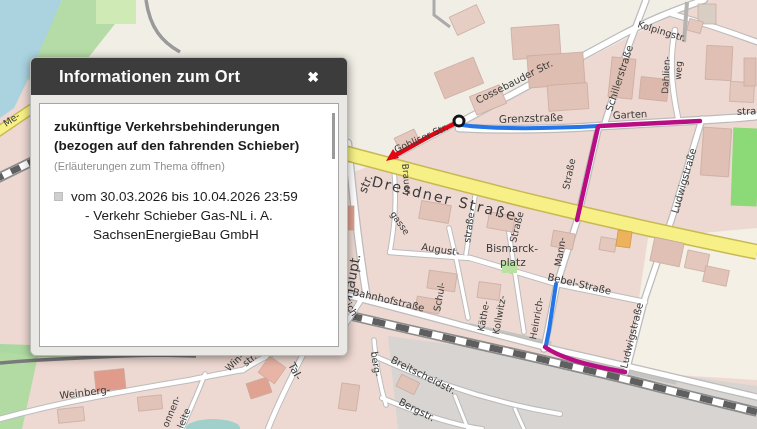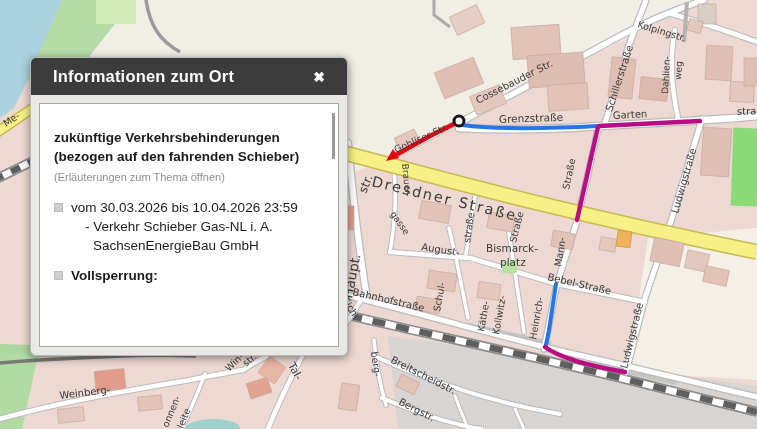--- a/index.html
+++ b/index.html
@@ -4,26 +4,26 @@
 <style>
   html,body{margin:0;padding:0;background:#888;}
   .stage{position:relative;width:757px;height:429px;overflow:hidden;background:#f1eee8;
          font-family:"Liberation Sans",sans-serif;}
   .stage svg{position:absolute;left:0;top:0;}
   svg text{font-family:"DejaVu Sans","Liberation Sans",sans-serif;fill:#3b3b3b;}
   
   .popup{position:absolute;left:30px;top:57px;width:316px;height:297px;border-radius:6px;
          box-shadow:0 2px 10px rgba(0,0,0,.45);border:1px solid #b9b9b9;background:#e9e8e5;z-index:5;}
   .popup-header{height:37px;background:#3c3c3c;border-radius:5px 5px 0 0;display:flex;
-                align-items:center;justify-content:space-between;padding:0 22px;}
+                align-items:center;justify-content:space-between;padding:0 28px;}
   .popup-title{color:#fbfbfb;font-size:16.5px;font-weight:bold;letter-spacing:.2px;}
   .popup-close{color:#ffffff;font-size:14px;font-weight:bold;cursor:pointer;line-height:1;}
   .popup-body{position:absolute;left:0;right:0;top:37px;bottom:0;padding:8px;}
   .popup-content{position:relative;background:#fff;border:1px solid #a6a6a6;height:100%;
-                 box-sizing:border-box;padding:24px 14px 0 14px;color:#1c1c1c;font-size:13.5px;line-height:19px;overflow:hidden;}
+                 box-sizing:border-box;padding:13px 14px 0 14px;color:#1c1c1c;font-size:13.5px;line-height:19px;overflow:hidden;}
   .popup-content p{margin:0;}
   .b{font-weight:bold;}
   .hint{font-size:11px;color:#8f8f8f;margin-top:2px !important;cursor:pointer;}
   .item{display:flex;margin-top:11px;}
   .sq{flex:0 0 auto;width:7px;height:7px;background:#cfcfcf;border:1px solid #bdbdbd;margin:5px 8px 0 0;}
   .itxt{flex:1;}
   .detail1{padding-left:14px;}
   .detail2{padding-left:22px;}
   .vthumb{position:absolute;right:3px;top:9px;width:3px;height:46px;background:#9a9a9a;cursor:pointer;}
 </style>
@@ -244,25 +244,18 @@
 
         <div class="item">
           <span class="sq"></span>
           <div class="itxt">
             <p>vom 30.03.2026 bis 10.04.2026 23:59</p>
             <p class="detail1">- Verkehr Schieber Gas-NL i. A.</p>
             <p class="detail2">SachsenEnergieBau GmbH</p>
           </div>
         </div>
 
-        <div class="item">
-          <span class="sq"></span>
-          <div class="itxt">
-            <p class="b">Vollsperrung:</p>
-
-          </div>
-        </div>
 
         <div class="vthumb"></div>
       </div>
     </div>
   </div>
 </div>
 
 </body></html>

